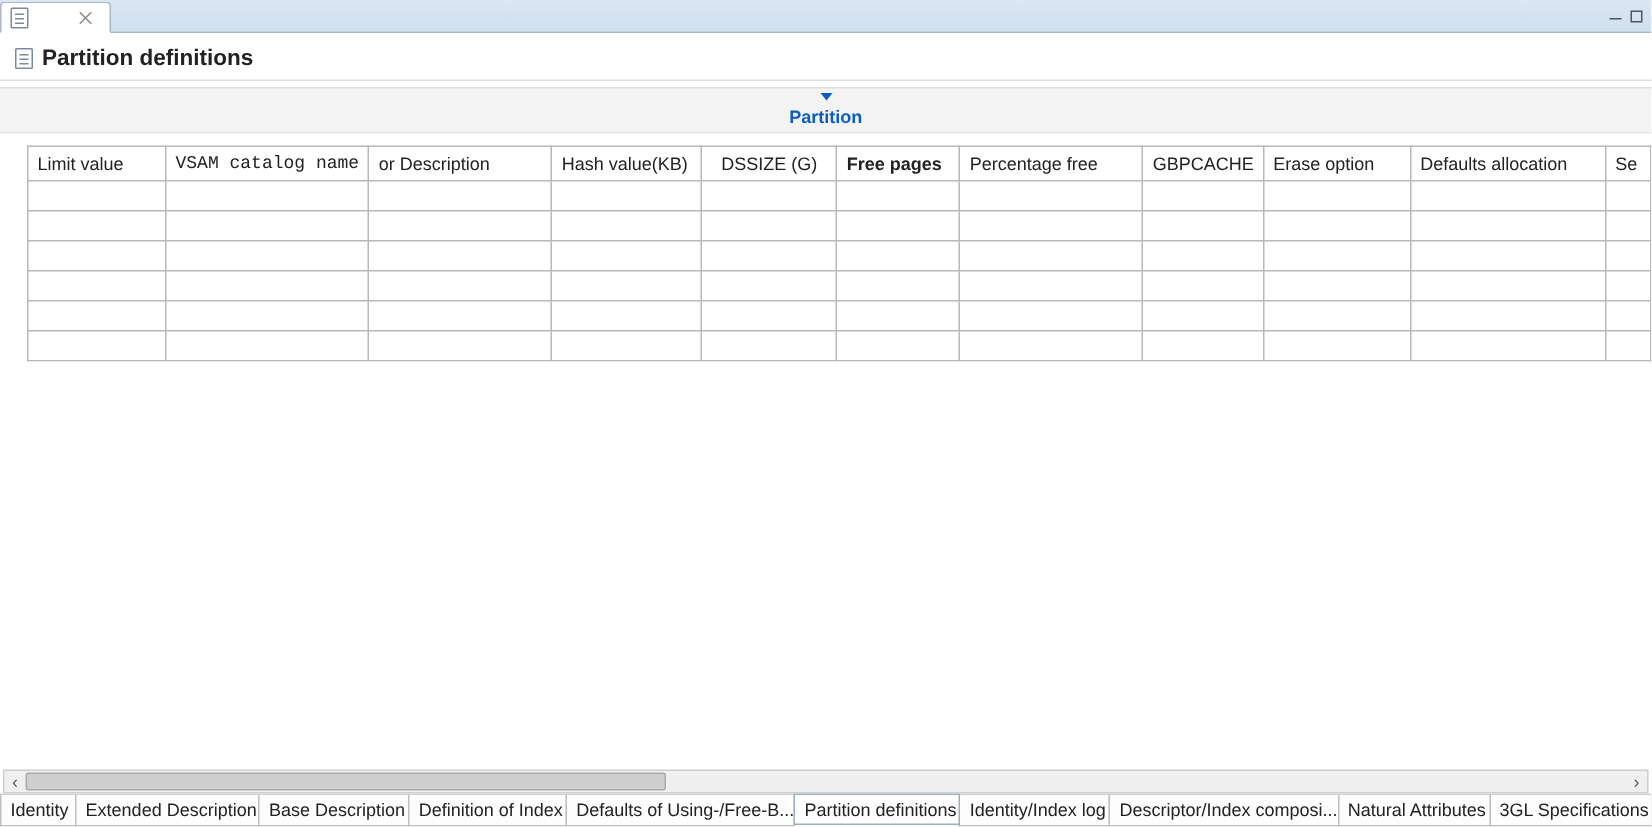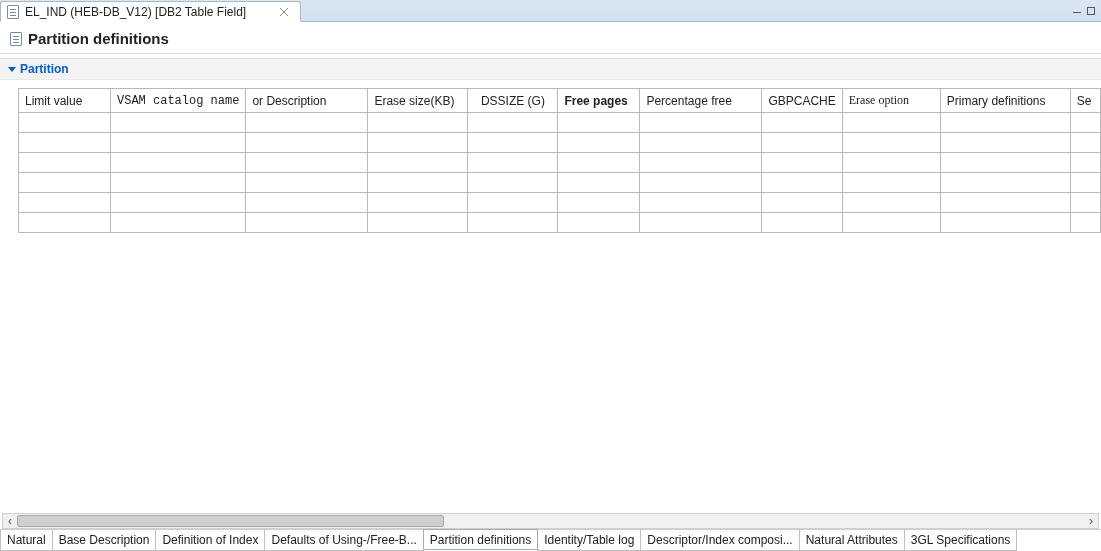--- a/index.html
+++ b/index.html
@@ -76,20 +76,21 @@
   
   .section-header {
     display:flex; align-items:center; gap:4px;
     background:#f3f3f3;
     padding:3px 8px;
     color:#0a5ec2;
     font-weight:600;
     margin-top:4px;
     border-top: 1px solid #e0e0e0;
     border-bottom: 1px solid #e8e8e8;
+    flex-direction: column;
   }
   .twistie {
     width:0; height:0;
     border-left:4px solid transparent;
     border-right:4px solid transparent;
     border-top:5px solid #0a5ec2;
   }
   
   .content-scroll {
     overflow: hidden;
@@ -180,21 +181,20 @@
   .outer { position:relative; width:1101px; height:551px; }
 </style>
 </head>
 <body>
 
 <div class="outer">
 
   <div class="editor-tabstrip">
     <div class="editor-tab">
       <span class="doc-icon"></span>
-      <span>EL_IND (HEB-DB_V12)  [DB2 Table Field]</span>
       <span class="tab-close" title="Close">
         <svg width="8" height="8" viewBox="0 0 8 8">
             <path d="M0 0 L8 8 M8 0 L0 8" stroke="currentColor" stroke-width="1"></path>
           </svg>
       </span>
     </div>
     <div class="tabstrip-spacer"></div>
     <div class="tabstrip-controls">
       <span class="min-icon"></span>
       <span class="max-icon"></span>
@@ -211,27 +211,27 @@
     <span>Partition</span>
   </div>
 
   <div class="content-scroll">
     <table class="grid" id="grid">
       <thead>
           <tr id="grid-head">
             <th style="width: 92px;">Limit value</th>
             <th style="width: 132px; font-family: Liberation Mono, monospace;">VSAM catalog name</th>
             <th style="width: 122px;">or Description</th>
-            <th style="width: 100px;">Erase size(KB)</th>
+            <th style="width: 100px;">Hash value(KB)</th>
             <th style="width: 90px; text-align: center;">DSSIZE (G)</th>
             <th style="width: 82px; font-weight: bold;">Free pages</th>
             <th style="width: 122px;">Percentage free</th>
             <th style="width: 72px;">GBPCACHE</th>
-            <th style="width: 98px; font-family: Liberation Serif, serif;">Erase option</th>
-            <th style="width: 130px;">Primary definitions</th>
+            <th style="width: 98px;">Erase option</th>
+            <th style="width: 130px;">Defaults allocation</th>
             <th style="width: 30px;">Se</th>
           </tr>
         </thead>
       <tbody id="grid-body">
           <tr>
             <td style="width: 92px;"></td>
             <td style="width: 132px;"></td>
             <td style="width: 122px;"></td>
             <td style="width: 100px;"></td>
             <td style="width: 90px;"></td>
@@ -313,24 +313,25 @@
 
   <div class="hscroll">
     <div class="arrow">‹</div>
     <div class="track">
       <div class="thumb"></div>
     </div>
     <div class="arrow">›</div>
   </div>
 
   <div class="bottom-tabs" id="bottom-tabs">
-      <div class="btab">Natural</div>
+      <div class="btab">Identity</div>
+      <div class="btab">Extended Description</div>
       <div class="btab">Base Description</div>
       <div class="btab">Definition of Index</div>
       <div class="btab">Defaults of Using-/Free-B...</div>
       <div class="btab active">Partition definitions</div>
-      <div class="btab">Identity/Table log</div>
+      <div class="btab">Identity/Index log</div>
       <div class="btab">Descriptor/Index composi...</div>
       <div class="btab">Natural Attributes</div>
       <div class="btab">3GL Specifications</div>
     </div>
 
 </div>
 
 </body></html>

